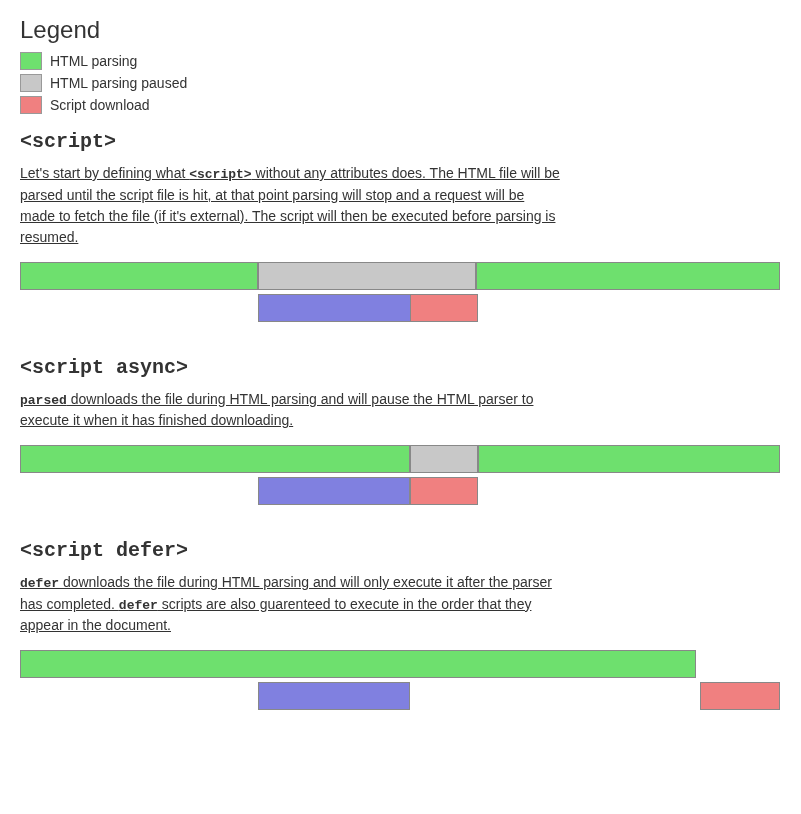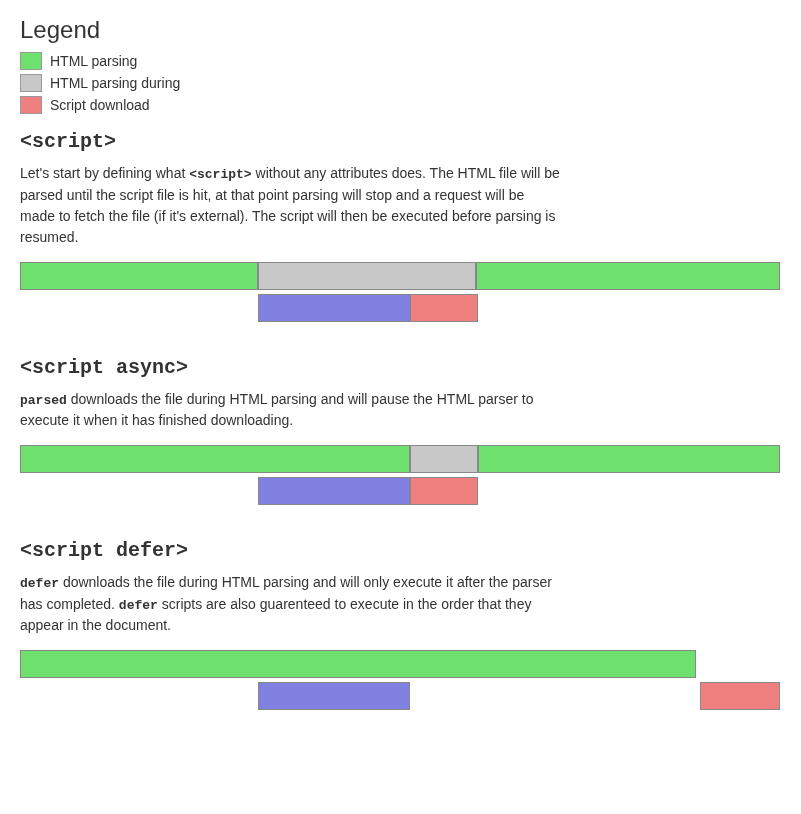--- a/index.html
+++ b/index.html
@@ -49,20 +49,21 @@
       font-weight: bold;
       margin: 16px 0 10px 0;
       color: #333;
     }
 
     .section-text {
       font-size: 14px;
       line-height: 1.5;
       margin-bottom: 14px;
       max-width: 540px;
+      text-decoration: underline;
     }
 
     .section-text code, .section-text strong {
       font-family: 'Courier New', monospace;
       font-size: 13px;
       font-weight: bold;
     }
 
     .diagram-container {
       position: relative;
@@ -86,21 +87,21 @@
 <body>
 
 <h2 class="legend-title">Legend</h2>
 <div class="legend-items">
   <div class="legend-item">
     <div class="legend-box bar-green"></div>
     <span class="legend-label">HTML parsing</span>
   </div>
   <div class="legend-item">
     <div class="legend-box bar-gray"></div>
-    <span class="legend-label">HTML parsing during</span>
+    <span class="legend-label">HTML parsing paused</span>
   </div>
   <div class="legend-item">
     <div class="legend-box bar-pink"></div>
     <span class="legend-label">Script download</span>
   </div>
 </div>
 
 <h3 class="section-heading">&lt;script&gt;</h3>
 <p class="section-text">
   Let's start by defining what <strong>&lt;script&gt;</strong> without any attributes does. The HTML file will be parsed until the script file is hit, at that point parsing will stop and a request will be made to fetch the file (if it's external). The script will then be executed before parsing is resumed.

